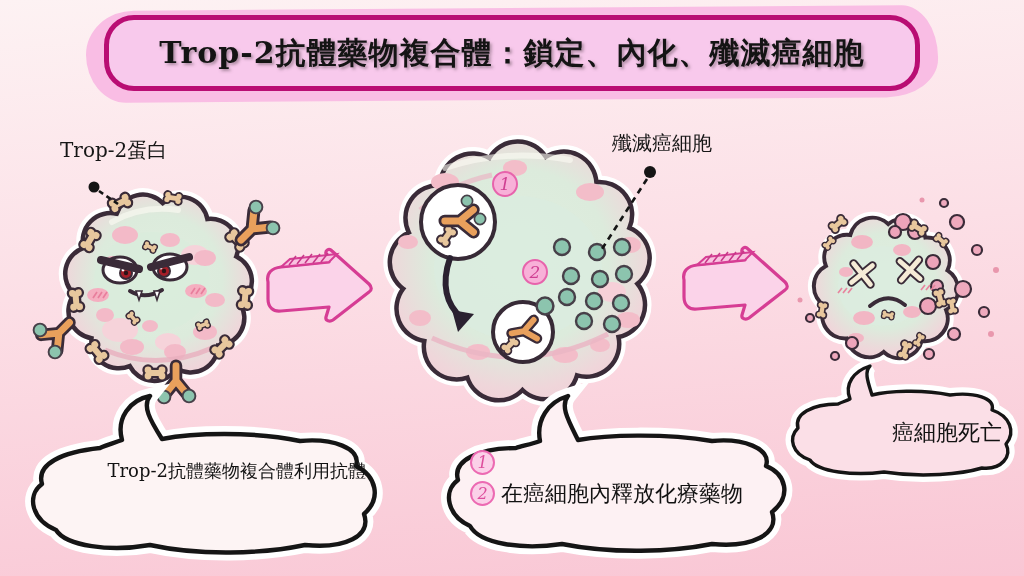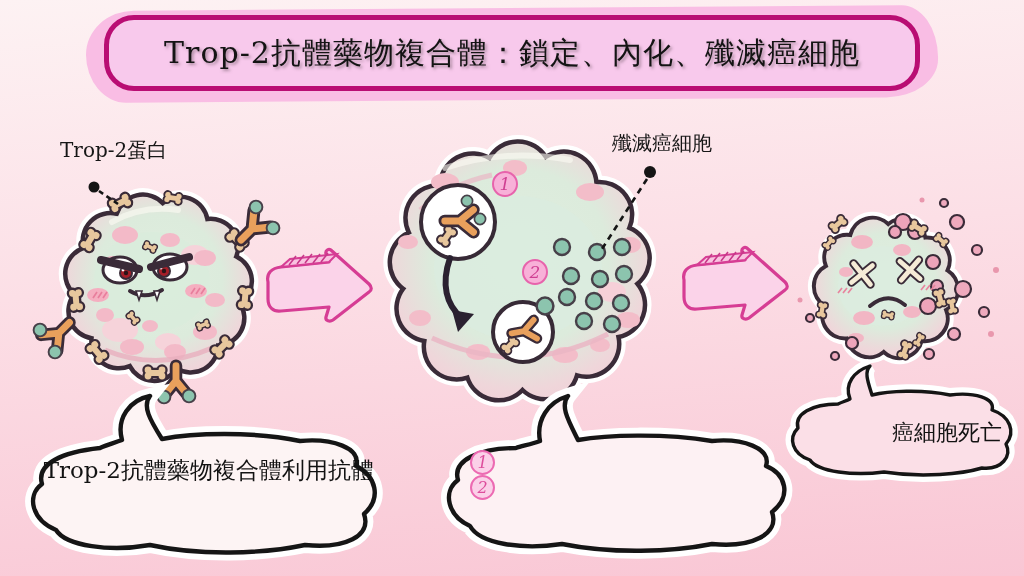--- a/index.html
+++ b/index.html
@@ -14,39 +14,39 @@
     position:absolute;left:86px;top:8px;width:852px;height:92px;
     background:#f9bde4;border-radius:48px 36px 52px 40px / 44px 52px 38px 48px;
     transform:rotate(-.4deg);
   }
   .banner{
     position:absolute;left:104px;top:15px;width:816px;height:76px;
     background:#f8c9ec;border:5px solid #b90d73;border-radius:30px;
     box-sizing:border-box;display:flex;align-items:center;justify-content:center;
   }
   .banner span{
-    font-size:30px;font-weight:400;color:#141414;letter-spacing:1px;
+    font-size:30px;font-weight:700;color:#141414;letter-spacing:1px;
     text-shadow:2px 2px 3px rgba(100,80,90,.5);white-space:nowrap;
   }
   
   .callout{position:absolute;font-size:20px;color:#161616;white-space:nowrap;}
   .callout-trop2{left:20px;top:137px;margin-left:40px;}
   .callout-chemo{left:612px;top:130px;}
   
   .cell-badge{
     position:absolute;width:26px;height:26px;border-radius:50%;
     background:#f8b0d8;border:2.5px solid #e763ac;color:#d8permission;
     color:#cf3f92;display:flex;align-items:center;justify-content:center;
     font-size:17px;font-style:italic;box-sizing:border-box;
   }
   .badge-1{left:492px;top:171px;}
   .badge-2{left:522px;top:259px;}
   
   .bubble-text{position:absolute;color:#121212;text-align:right;}
-  .bubble-left-text{left:30px;top:452px;width:344px;font-size:23px;line-height:37px;}
+  .bubble-left-text{left:22px;top:452px;width:344px;font-size:18px;line-height:37px;}
   .bubble-mid-text{left:456px;top:450px;width:320px;font-size:22px;line-height:37px;}
   .bubble-right-text{left:802px;top:418px;width:200px;font-size:22px;line-height:30px;}
   .row{display:flex;align-items:center;justify-content:flex-start;padding-left:14px;}
   .txt-badge{
     display:inline-flex;width:25px;height:25px;border-radius:50%;flex:0 0 25px;
     background:#fbd0e8;border:2.5px solid #ec6ab2;color:#dd4d9c;
     align-items:center;justify-content:center;font-size:16px;font-style:italic;
     box-sizing:border-box;margin-right:6px;
   }
 </style>
@@ -332,20 +332,21 @@
   <div class="bubble-text bubble-left-text">
     <div>Trop-2抗體藥物複合體利用抗體</div>
   </div>
 
   <div class="bubble-text bubble-mid-text">
     <div class="row">
       <span class="txt-badge">1</span>
     </div>
     <div class="row">
       <span class="txt-badge">2</span>
+      <span>在癌細胞內釋放化療藥物</span>
     </div>
   </div>
 
   <div class="bubble-text bubble-right-text">
     <div>癌細胞死亡</div>
   </div>
 
 </div>
 
 </body></html>

